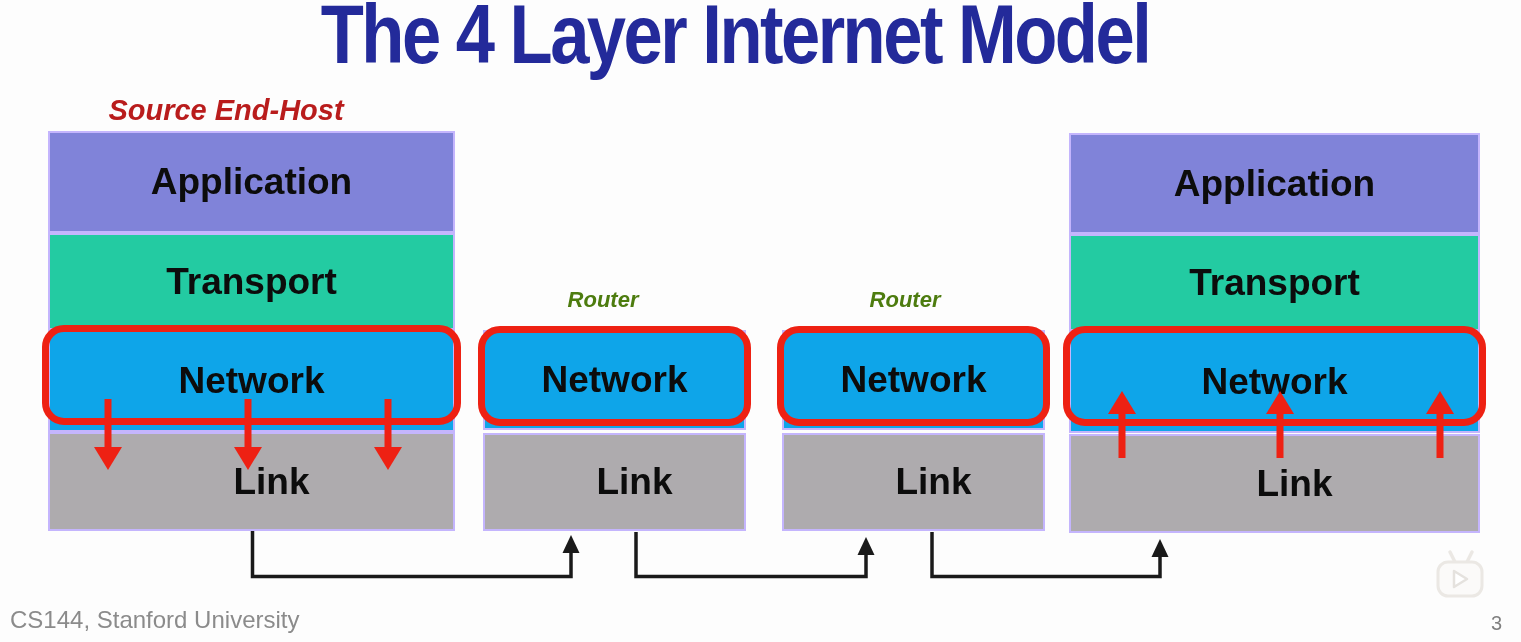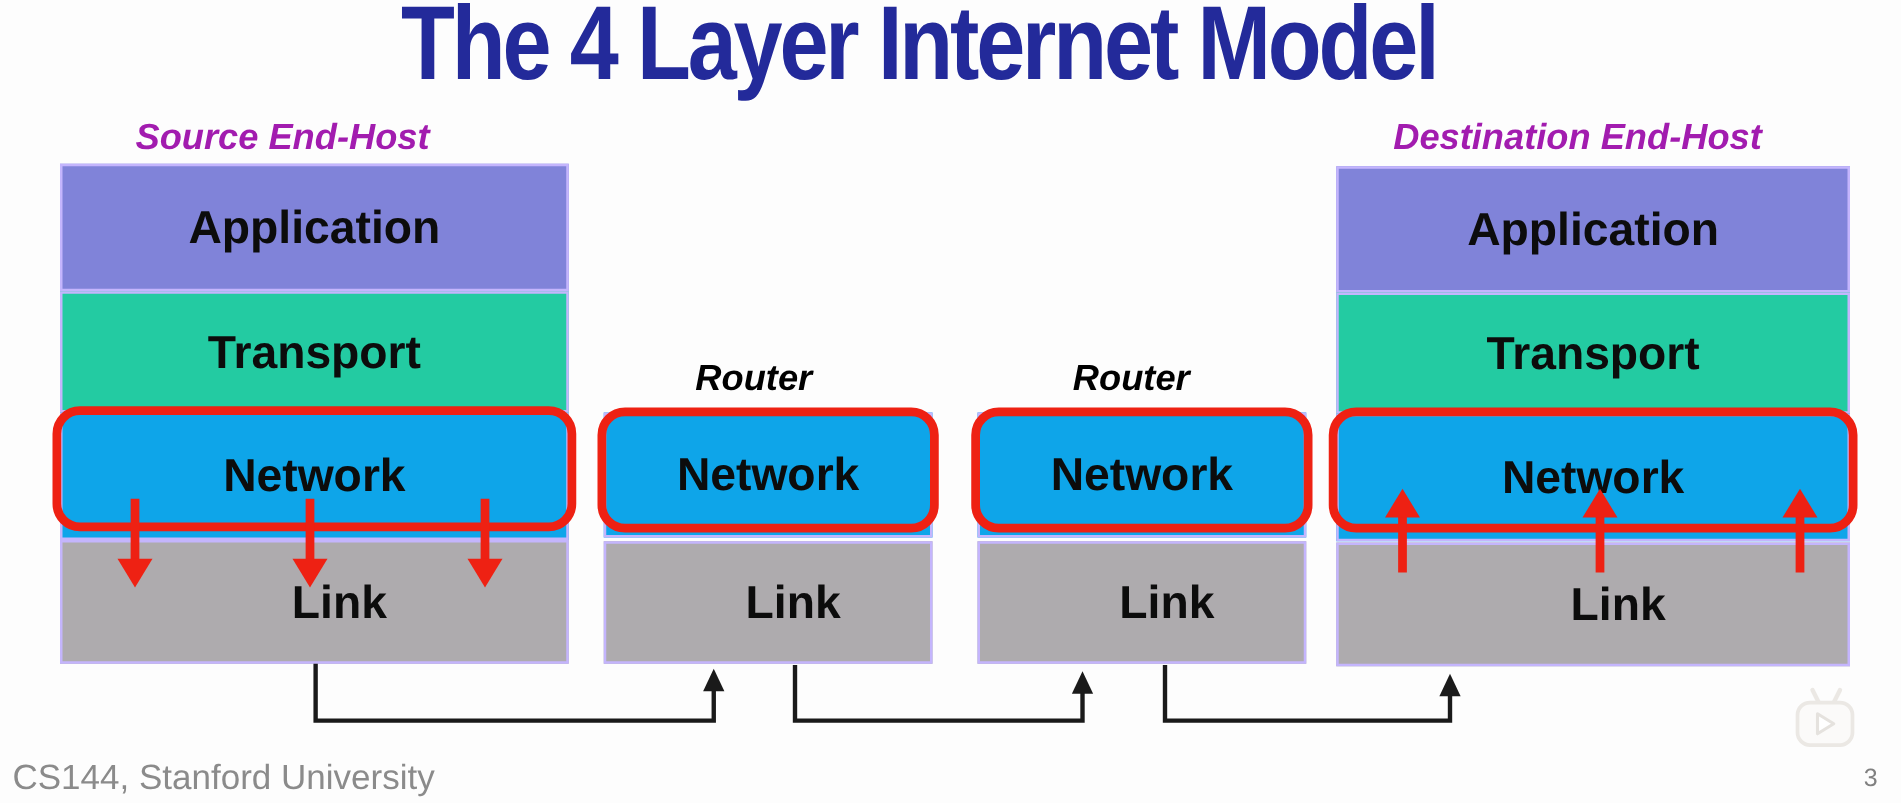--- a/index.html
+++ b/index.html
@@ -2,34 +2,34 @@
 <html><head>
 <meta charset="utf-8">
 <style>
   html,body{margin:0;padding:0;background:#fdfdfd;}
   .slide{position:relative;width:1521px;height:642px;background:#fdfdfd;
          font-family:"Liberation Sans",sans-serif;overflow:hidden;}
   .title{position:absolute;left:0;top:-14px;width:1470px;text-align:center;
          font-size:84px;font-weight:bold;color:#232a9a;letter-spacing:-3px;
          transform:scaleX(.84);transform-origin:735px 0;white-space:nowrap;}
   .hostlabel{position:absolute;top:94px;transform:translateX(-50%);
-         font-style:italic;font-weight:bold;font-size:29px;color:#a21caf;white-space:nowrap;}
+         font-style:italic;font-weight:bold;font-size:29px;color:#b91c1c;white-space:nowrap;}
   .routerlabel{position:absolute;top:287px;transform:translateX(-50%);
-         font-style:italic;font-weight:bold;font-size:29px;color:#000000;white-space:nowrap;}
+         font-style:italic;font-weight:bold;font-size:22px;color:#4d7c0f;white-space:nowrap;}
   .layer{position:absolute;display:flex;align-items:center;justify-content:center;
          border:2px solid #c4b5fd;box-sizing:border-box;
          font-size:37px;font-weight:600;color:#0c0c0c;}
   .lay-app{background:#8083d9;}
   .lay-trans{background:#23cba2;text-align:center;}
   .lay-net{background:#0ea5e9;}
   .lay-link{background:#aeabae;padding-left:40px;}
   .hl{position:absolute;border:7px solid #ee2113;border-radius:22px;
       box-sizing:border-box;background:transparent;}
   .overlay{position:absolute;left:0;top:0;pointer-events:none;}
-  .footer{position:absolute;left:10px;top:606px;font-size:28px;color:#8b8b8b;white-space:nowrap;}
+  .footer{position:absolute;left:10px;top:606px;font-size:24px;color:#8b8b8b;white-space:nowrap;}
   .pagenum{position:absolute;left:1491px;top:612px;font-size:20px;color:#808080;}
   .tvmark{position:absolute;left:1424px;top:543px;}
 </style>
 </head>
 <body>
 
 <div class="slide">
 
   <div class="title">The 4 Layer Internet Model</div>
 
@@ -43,21 +43,20 @@
   <div class="routerlabel" style="left:603px;">Router</div>
   <div class="layer lay-net" style="left:483px;top:330px;width:263px;height:100px;">Network</div>
   <div class="layer lay-link" style="left:483px;top:433px;width:263px;height:98px;">Link</div>
   <div class="hl" style="left:478px;top:326px;width:273px;height:100px;"></div>
 
   <div class="routerlabel" style="left:905px;">Router</div>
   <div class="layer lay-net" style="left:782px;top:330px;width:263px;height:100px;">Network</div>
   <div class="layer lay-link" style="left:782px;top:433px;width:263px;height:98px;">Link</div>
   <div class="hl" style="left:777px;top:326px;width:273px;height:100px;"></div>
 
-  <div class="hostlabel" style="left:1262px;">Destination End-Host</div>
   <div class="layer lay-app" style="left:1069px;top:133px;width:411px;height:101px;">Application</div>
   <div class="layer lay-trans" style="left:1069px;top:234px;width:411px;height:97px;">Transport</div>
   <div class="layer lay-net" style="left:1069px;top:331px;width:411px;height:102px;">Network</div>
   <div class="layer lay-link" style="left:1069px;top:434px;width:411px;height:99px;">Link</div>
   <div class="hl" style="left:1063px;top:326px;width:423px;height:100px;"></div>
 
   <svg class="overlay" width="1521" height="642" viewBox="0 0 1521 642">
 
     <g fill="#ee2113" stroke="#ee2113">
       <g>

